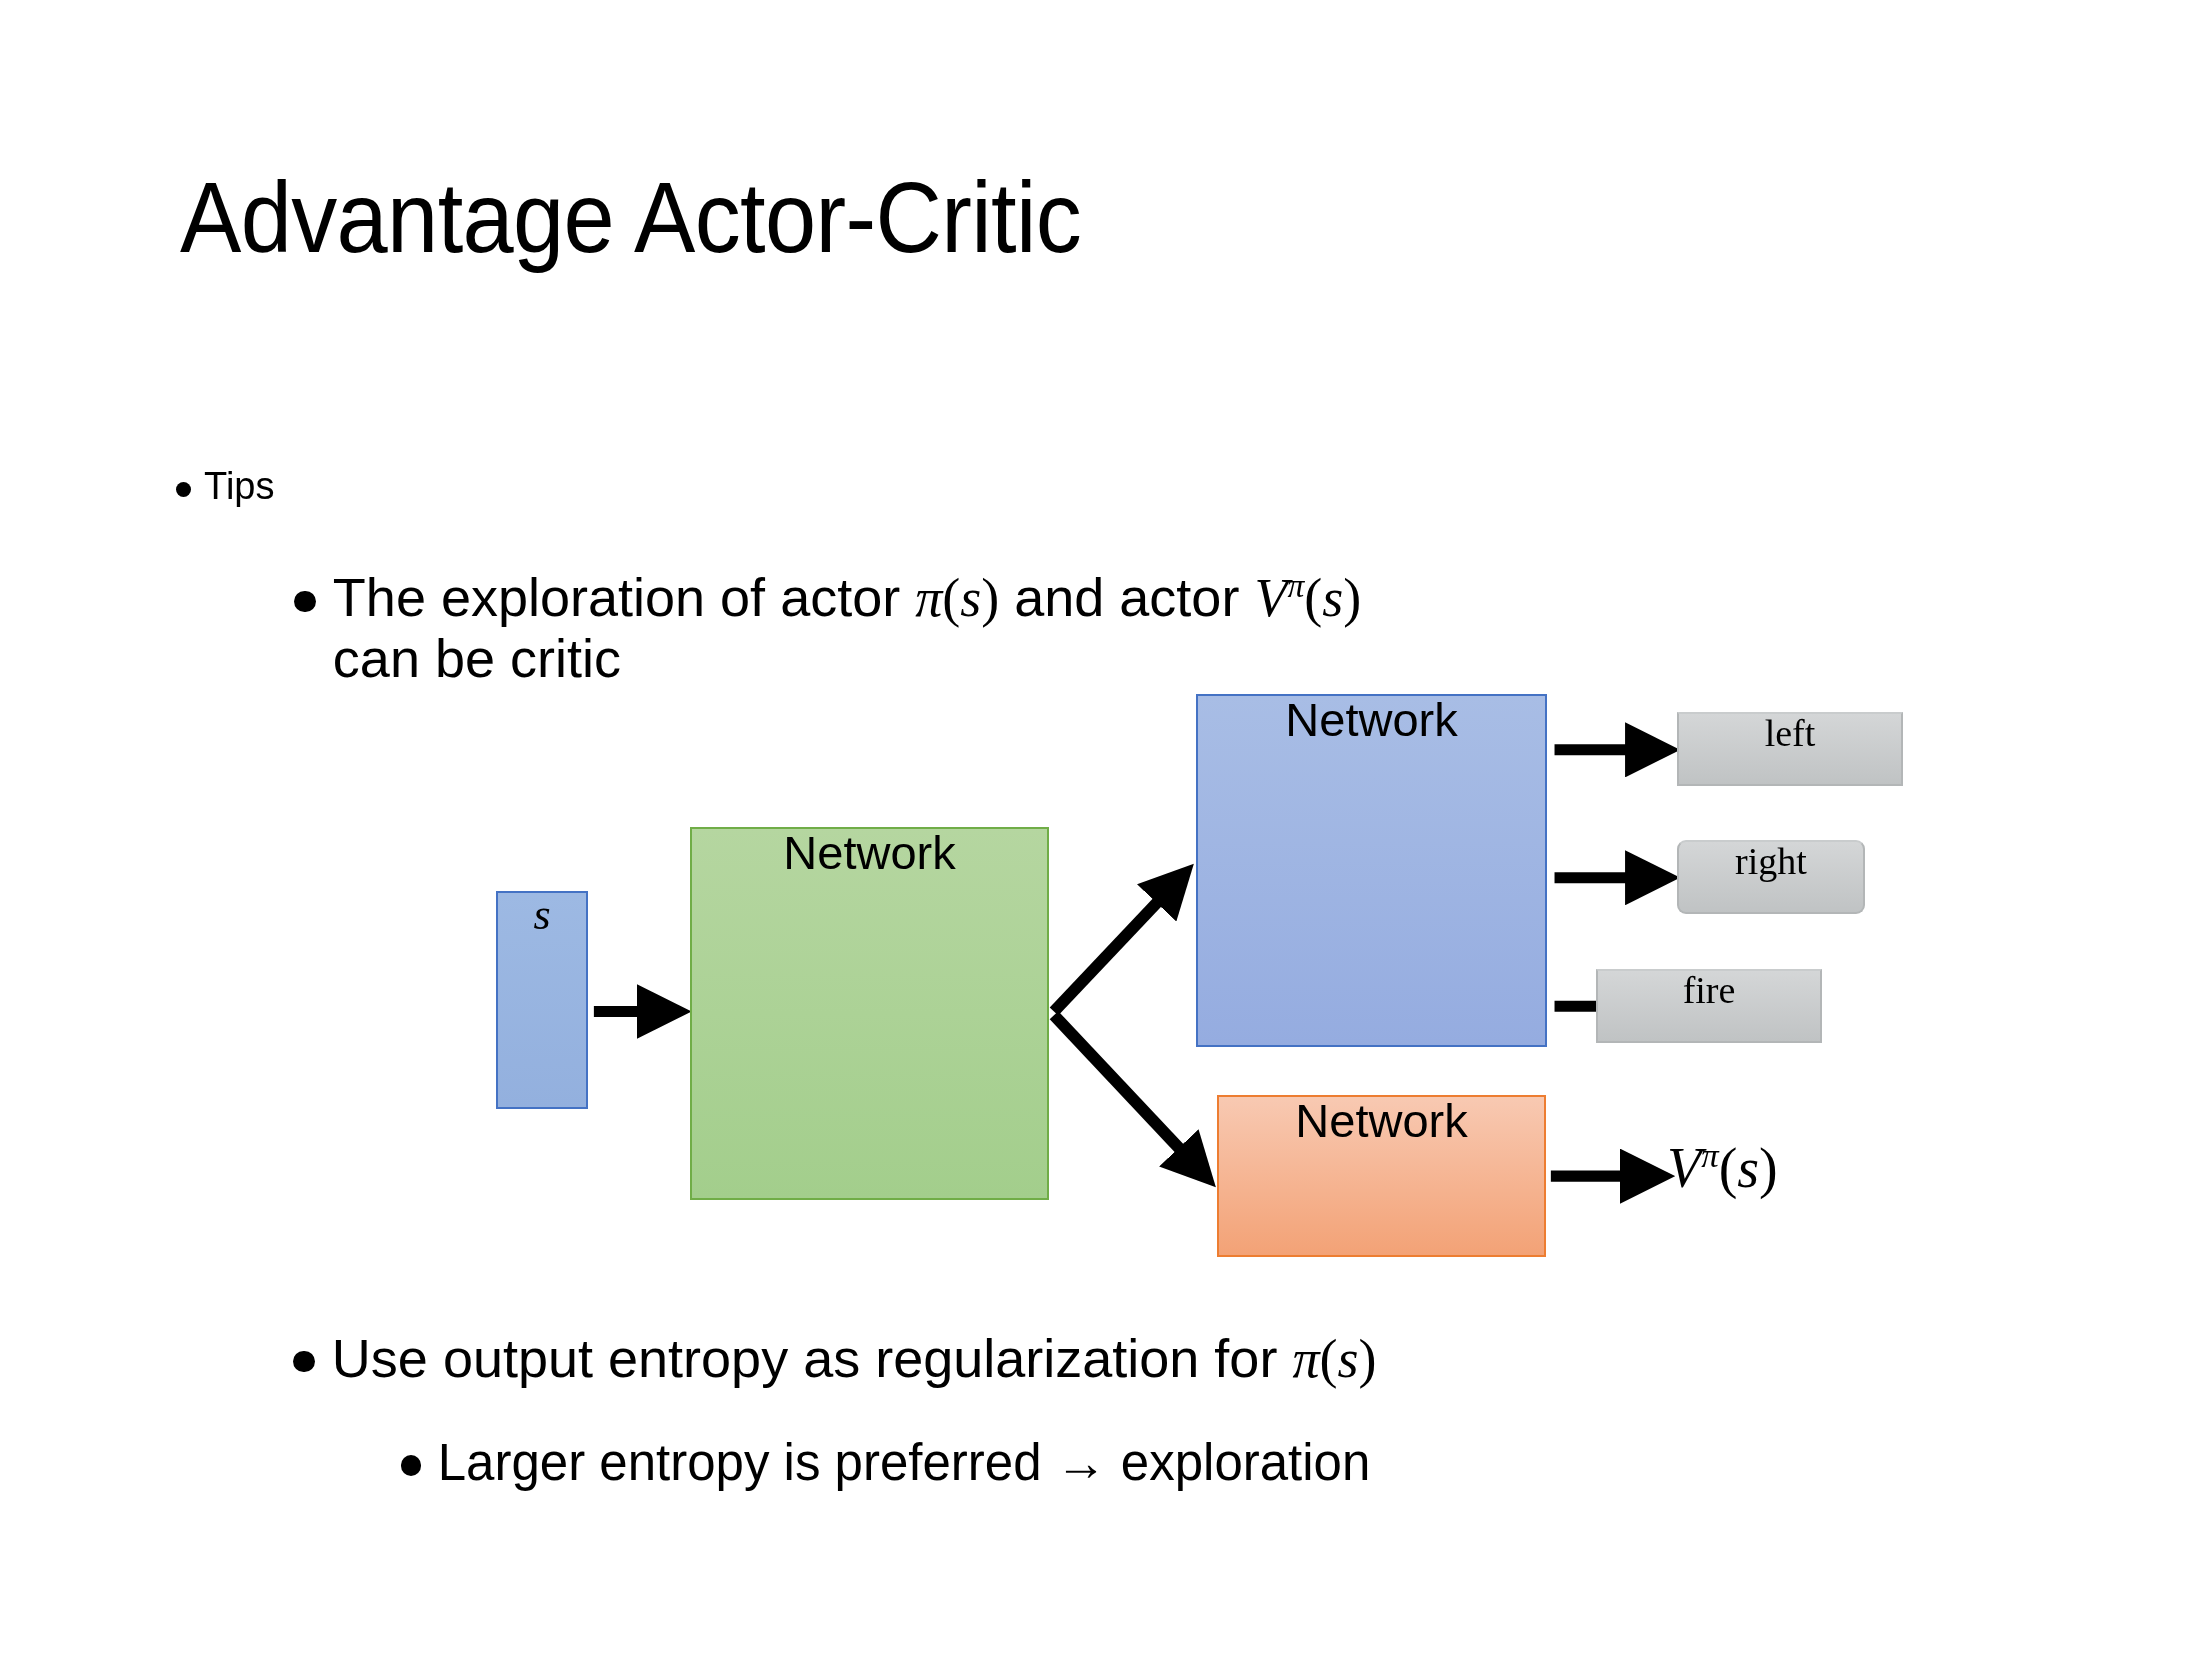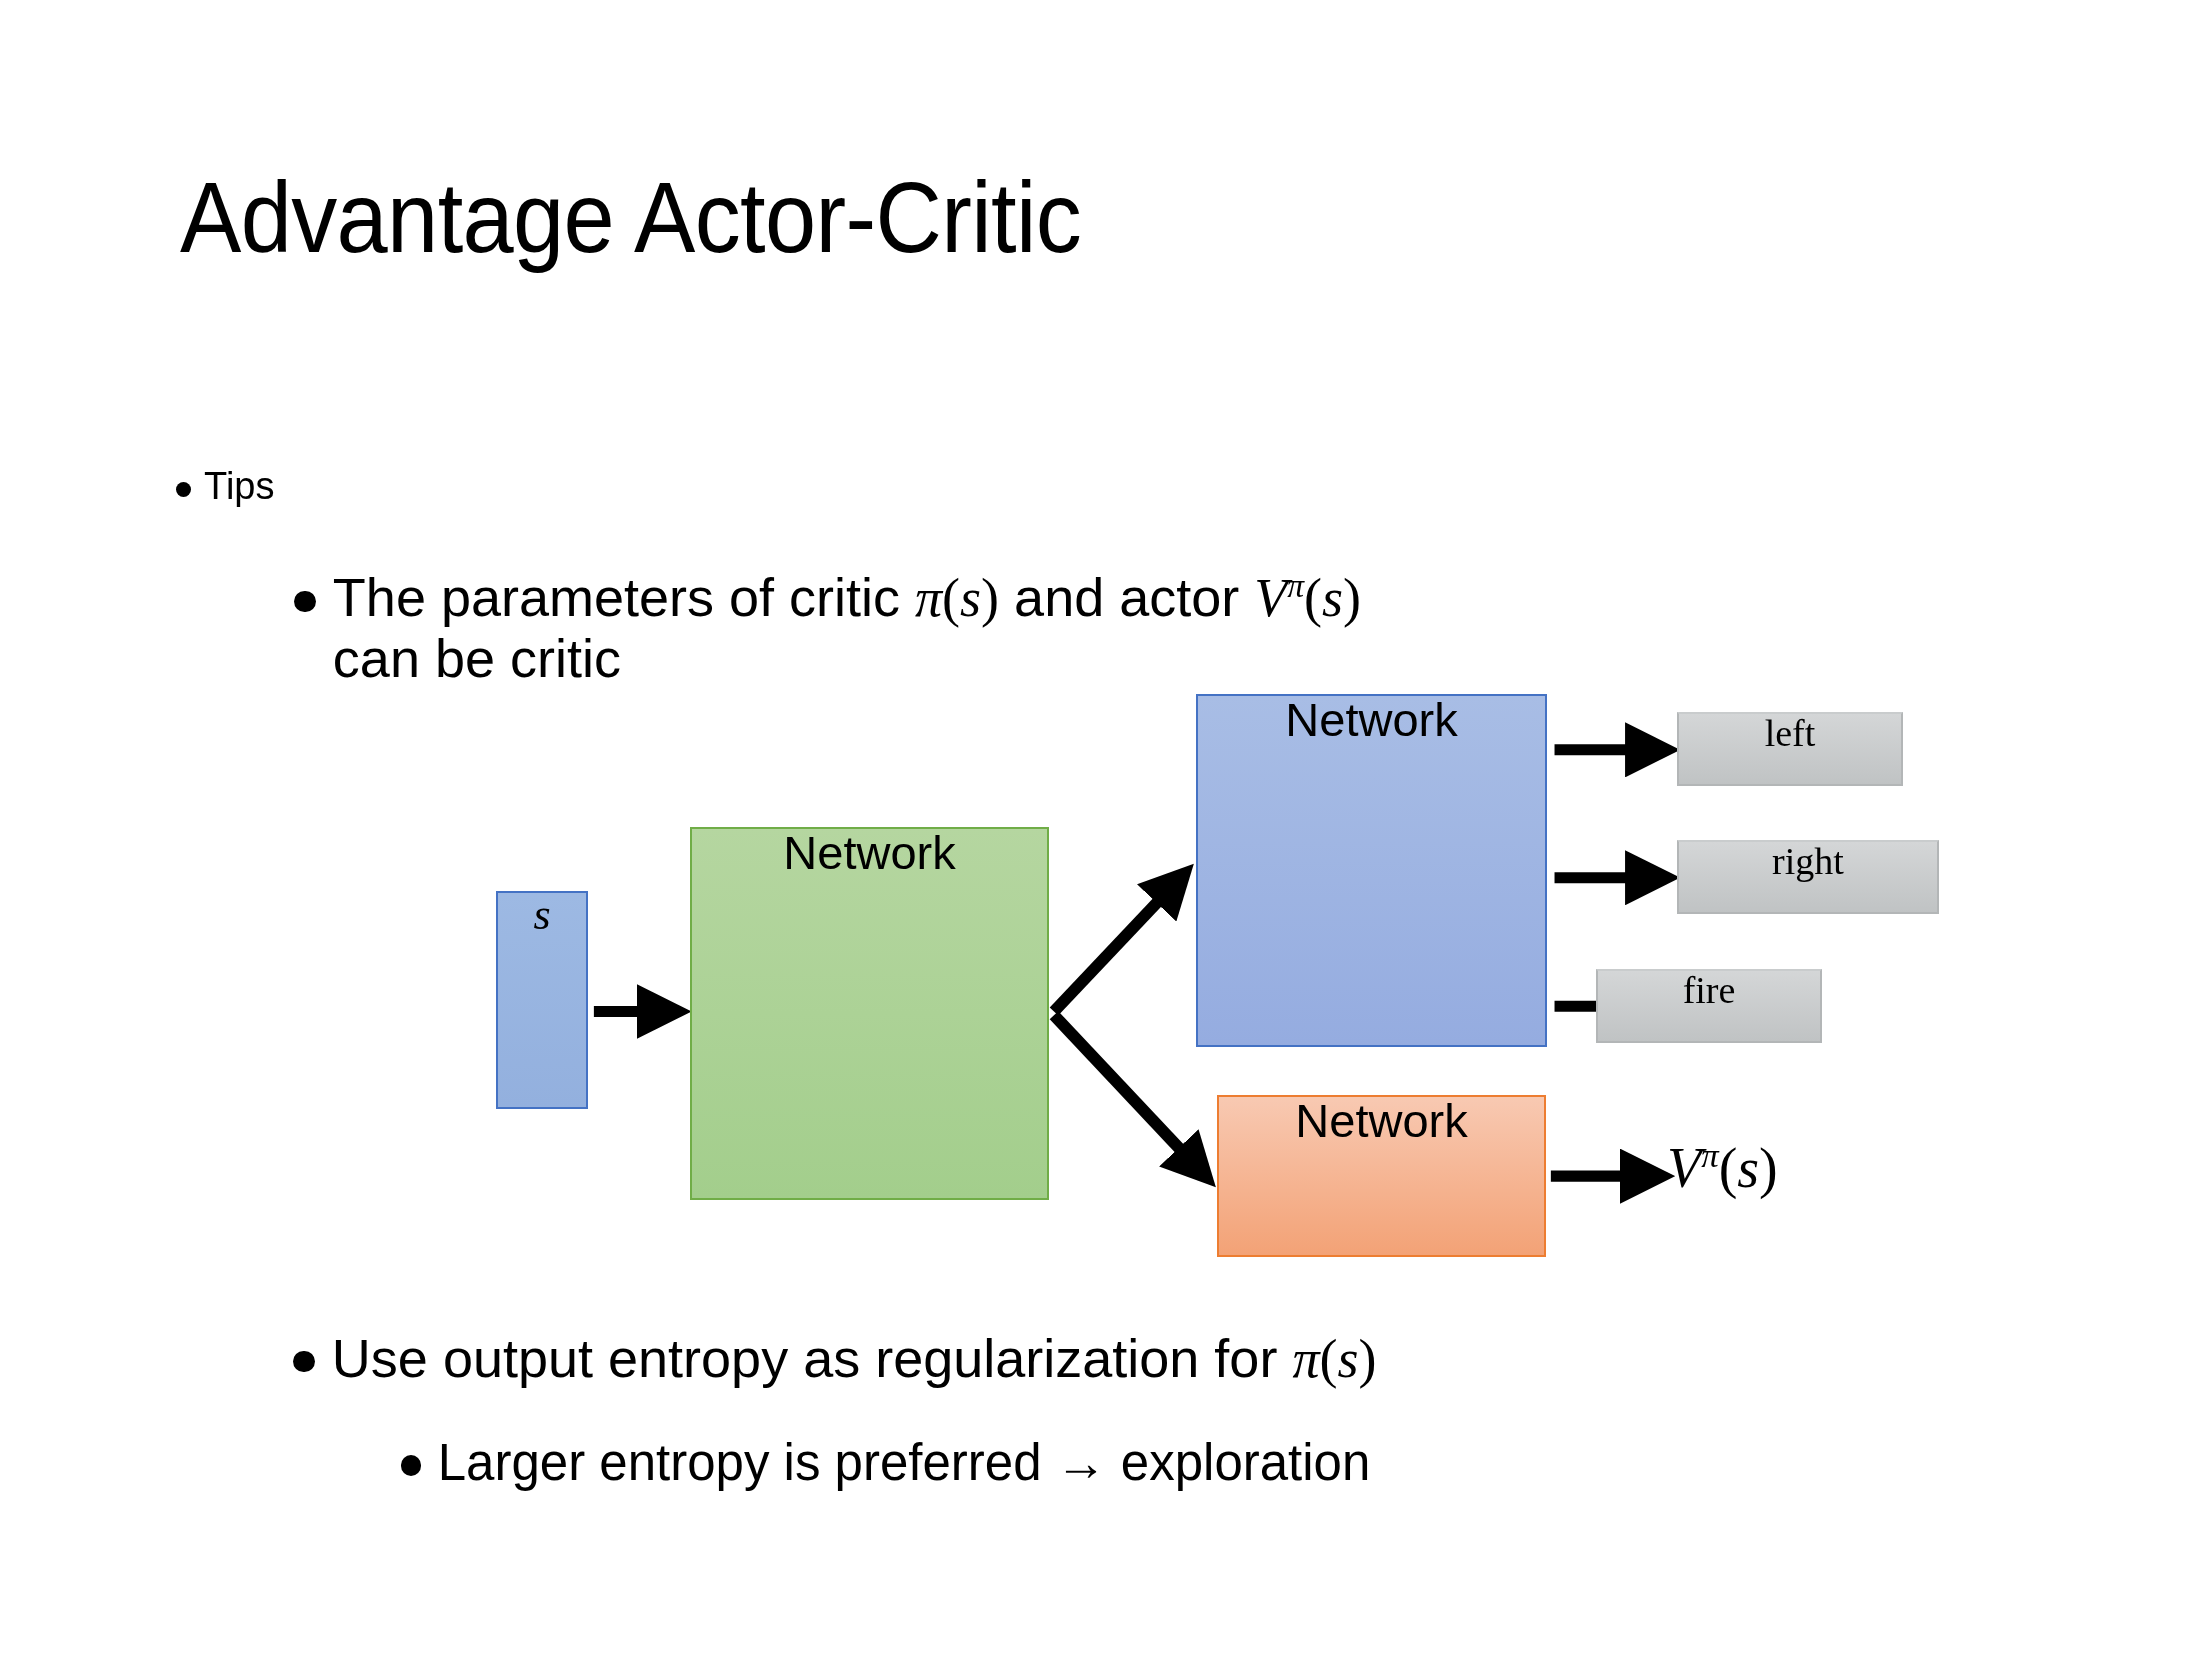--- a/index.html
+++ b/index.html
@@ -152,21 +152,21 @@
   .dg-out {
     background: linear-gradient(to bottom, #d4d6d7 0%, #c0c3c4 100%);
     border: 2.2px solid #b3b6b7;
     border-top-color: #c9cccd;
   }
   .dg-out .dg-label {
     font-family: "Liberation Serif", serif;
     font-size: 38px;
   }
   #box-left  { left: 1677px; top: 712px;  width: 226px; height: 74px; }
-  #box-right { left: 1677px; top: 840px; width: 262px; height: 74px; }
+  #box-right { left: 1677px; top: 840px; width: 188px; height: 74px; border-radius: 9px; }
   #box-fire  { left: 1596px; top: 969px; width: 226px; height: 74px; }
 
   #vpi-label {
     position: absolute;
     left: 1667px;
     top: 1136px;
     font-size: 56px;
   }
 
   svg#arrows {
@@ -181,21 +181,21 @@
 
 <div id="slide-title">Advantage Actor-Critic</div>
 
 <div class="bullet-row" id="bullet-tips">
   <span class="bullet-dot"></span>
   <span class="bullet-text">Tips</span>
 </div>
 
 <div class="bullet-row" id="bullet-params">
   <span class="bullet-dot"></span>
-  <span class="bullet-text"><span>The parameters of critic </span><span class="math">π<span class="paren">(</span>s<span class="paren">)</span></span><span>  and actor </span><span class="math">V<sup>π</sup><span class="paren">(</span>s<span class="paren">)</span></span><br><span>can be critic</span></span>
+  <span class="bullet-text"><span>The exploration of actor </span><span class="math">π<span class="paren">(</span>s<span class="paren">)</span></span><span>  and actor </span><span class="math">V<sup>π</sup><span class="paren">(</span>s<span class="paren">)</span></span><br><span>can be critic</span></span>
 </div>
 
 <div id="diagram">
 
   <svg id="arrows" viewBox="0 0 3000 2250" xmlns="http://www.w3.org/2000/svg">
     <defs>
       <marker id="ah" markerWidth="5" markerHeight="5" refX="3.6" refY="2.5" orient="auto" markerUnits="strokeWidth">
         <path d="M0,0 L5,2.5 L0,5 z" fill="#000000"></path>
       </marker>
       <marker id="ahbig" markerWidth="4.6" markerHeight="4.6" refX="3.3" refY="2.3" orient="auto" markerUnits="strokeWidth">

